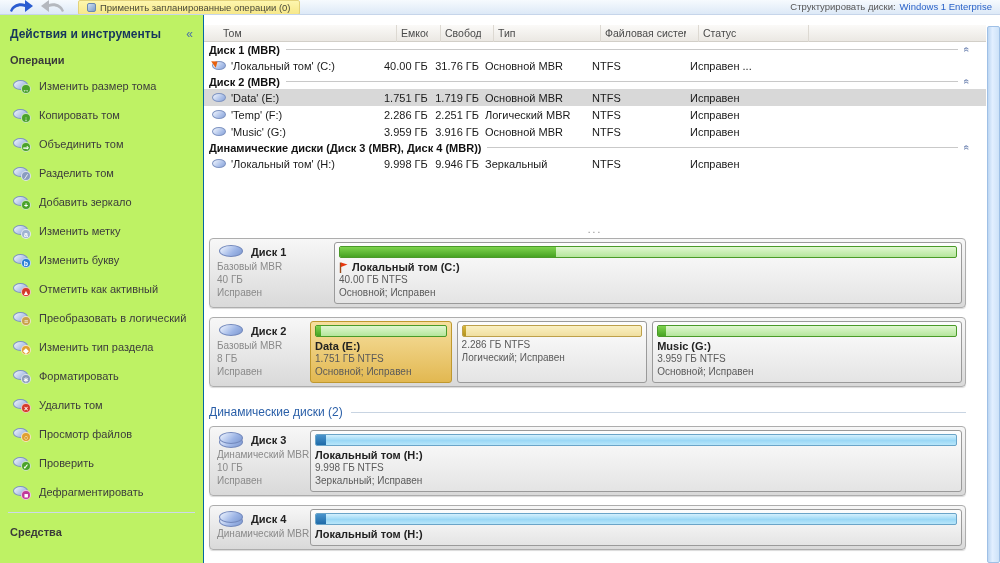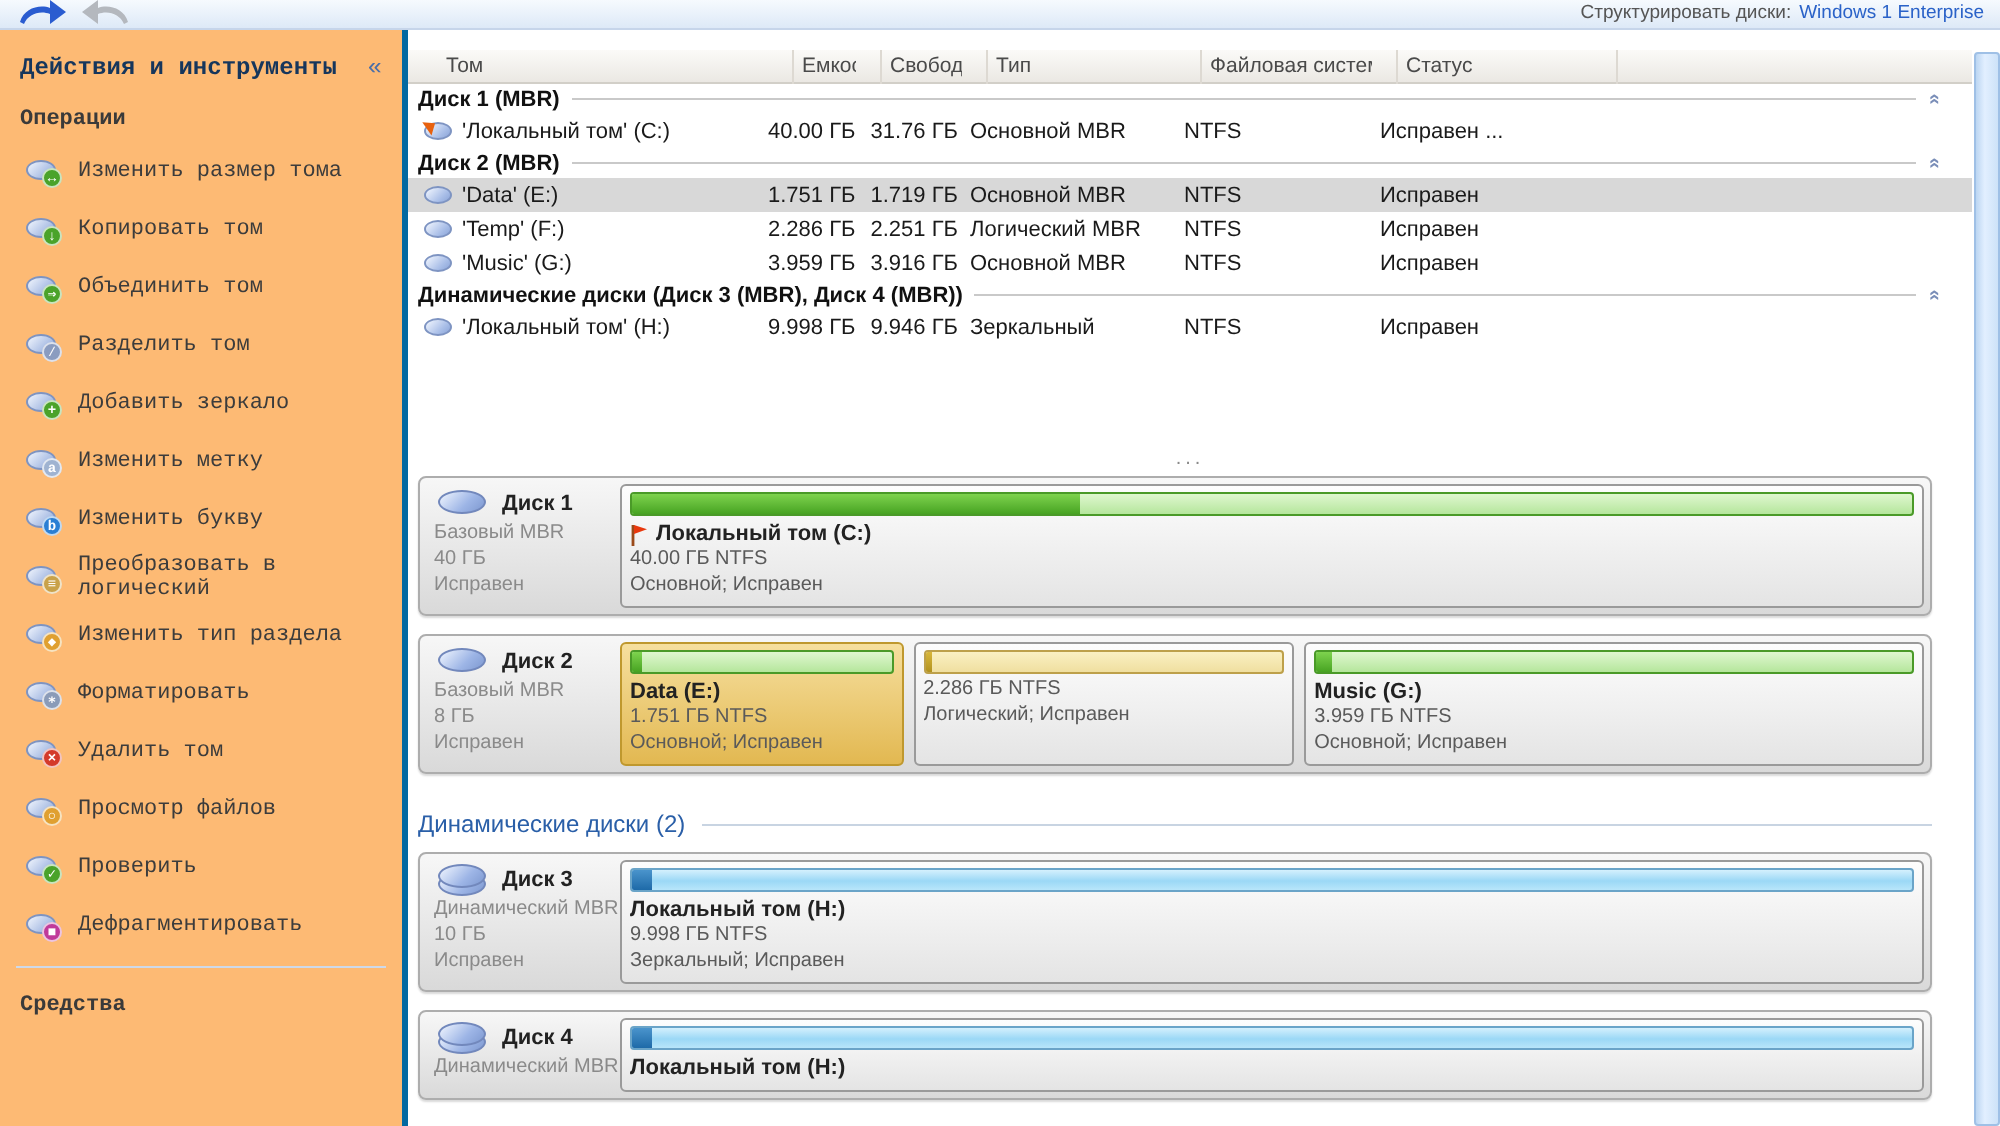--- a/index.html
+++ b/index.html
@@ -18,22 +18,22 @@
   .commit-ic { width:9px; height:9px; background:linear-gradient(135deg,#cfe0f2,#7d9cc8);
     border:1px solid #6a88b0; border-radius:2px; display:inline-block; }
   .tb-spacer { flex:1; }
   .structure { font-size:9.5px; color:#555; white-space:nowrap; padding-top:1px; }
   .structure a { color:#2a62c8; text-decoration:none; margin-left:4px; cursor:pointer; }
 
   
   .content { flex:1; display:flex; min-height:0; }
 
   
-  .sidebar { width:204px; flex:0 0 204px; background:#fdba74; border-right:3px solid #0369a1;
-    padding-top:9px; overflow:hidden;font-family:Liberation Mono, monospace; }
+  .sidebar { width:204px; flex:0 0 204px; background:#bef264; border-right:1px solid #0369a1;
+    padding-top:9px; overflow:hidden; }
   .sb-head { display:flex; align-items:center; justify-content:space-between; padding:3px 10px 6px 10px; }
   .sb-title { font-size:12px; font-weight:bold; color:#16365c; }
   .sb-collapse { font-size:12px; color:#4a6ea8; cursor:pointer; line-height:10px; }
   .sb-sec-title { font-size:11px; font-weight:bold; color:#3a3a3a; padding:7px 10px 5px 10px; }
   .sb-item { display:flex; align-items:center; gap:9px; height:29px; padding-left:13px;
     font-size:11px; color:#3c3c3c; cursor:pointer; }
   .si { position:relative; width:17px; height:13px; flex:0 0 17px; }
   .si-base { position:absolute; left:0; top:1px; width:15px; height:10px; border-radius:50%;
     background:linear-gradient(135deg,#f2f6fd,#a9bde4 70%,#8aa2d4); border:1px solid #7e94c2; }
   .si-badge { position:absolute; right:-1px; bottom:-2px; width:10px; height:10px; border-radius:50%;
@@ -114,20 +114,24 @@
 
 <div class="app">
 
   <div class="toolbar">
     <svg class="nav-arrow" viewBox="0 0 26 13">
       <path d="M2 11 C4 4, 12 2, 17 4 L17 0 L25 6 L17 12 L17 7 C12 5, 6 7, 4 12 Z" fill="#2a5cd0"></path>
     </svg>
     <svg class="nav-arrow" viewBox="0 0 26 13">
       <path d="M24 11 C22 4, 14 2, 9 4 L9 0 L1 6 L9 12 L9 7 C14 5, 20 7, 22 12 Z" fill="#b4b8be"></path>
     </svg>
+    <button class="commit-btn">
+      <span class="commit-ic"></span>
+      <span>Применить запланированные операции (0)</span>
+    </button>
     <div class="tb-spacer"></div>
     <div class="structure">
       <span>Структурировать диски:</span><a href="#">Windows 1 Enterprise</a>
     </div>
   </div>
 
   <div class="content">
 
     <aside class="sidebar">
       <div class="sb-head">
@@ -177,20 +181,27 @@
               <span class="si-badge" style="background: rgb(159, 179, 209);">a</span>
             </span>
             <span class="si-label">Изменить метку</span>
           </div>
           <div class="sb-item">
             <span class="si">
               <span class="si-base"></span>
               <span class="si-badge" style="background: rgb(42, 127, 212);">b</span>
             </span>
             <span class="si-label">Изменить букву</span>
+          </div>
+          <div class="sb-item">
+            <span class="si">
+              <span class="si-base"></span>
+              <span class="si-badge" style="background: rgb(212, 58, 42);">▲</span>
+            </span>
+            <span class="si-label">Отметить как активный</span>
           </div>
           <div class="sb-item">
             <span class="si">
               <span class="si-base"></span>
               <span class="si-badge" style="background: rgb(201, 162, 74);">≡</span>
             </span>
             <span class="si-label">Преобразовать в логический</span>
           </div>
           <div class="sb-item">
             <span class="si">
@@ -336,21 +347,21 @@
                 <span class="dicon basic">
                   <i class="l1"></i>
                 </span>
                 <span class="d-name">Диск 1</span>
               </div>
               <div class="d-attr">Базовый MBR</div>
               <div class="d-attr">40 ГБ</div>
               <div class="d-attr">Исправен</div>
             </div>
             <div class="disk-vols">
-              <div class="dvol green" style="flex: 100 1 0px;">
+              <div class="dvol green" style="flex: 100 1 0px; margin-left: 24px;">
                 <div class="dbar">
                   <i style="width: 35%;"></i>
                 </div>
                 <div class="dv-name">
                   <svg class="dv-flag" width="9" height="11" viewBox="0 0 9 11">
                     <path d="M1.5 0.5 V11" stroke="#9a4a1a" stroke-width="1.4"></path>
                     <path d="M2 0.5 L8.5 2.6 L2 5 Z" fill="#e8380d"></path>
                   </svg>
                   <span>Локальный том (C:)</span>
                 </div>

